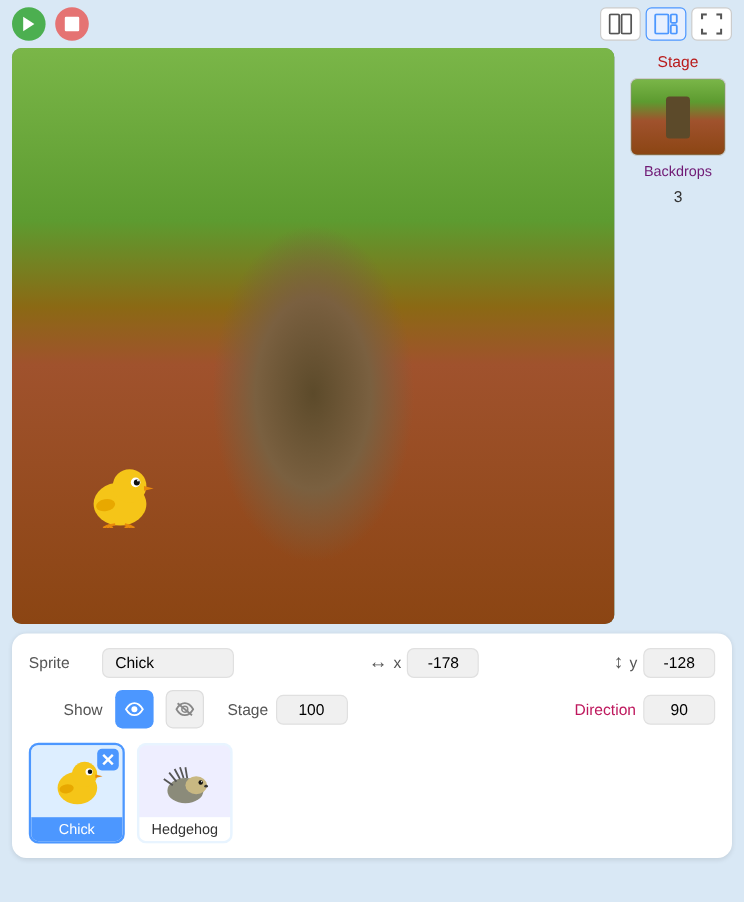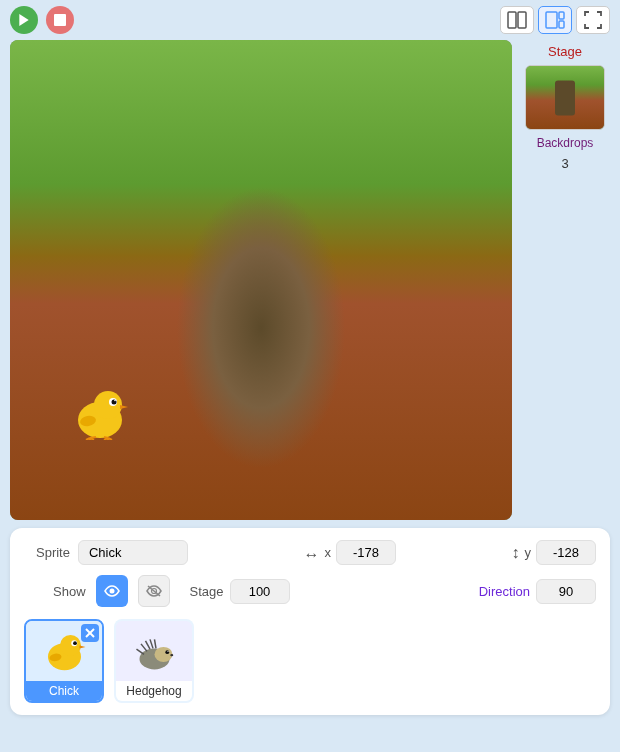--- a/index.html
+++ b/index.html
@@ -94,23 +94,22 @@
       background: white;
       border-radius: 12px;
       margin: 0 10px;
       padding: 12px 14px;
       box-shadow: 0 1px 4px rgba(0,0,0,0.1);
     }
 
     .sprite-row {
       display: flex;
       align-items: center;
-      gap: 8px;
+      gap: 27px;
       margin-bottom: 10px;
-      margin-left: 12px;
     }
 
     .sprite-label {
       color: #555;
       font-size: 13px;
       font-weight: 500;
     }
 
     .sprite-name-input {
       background: #f0f0f0;
@@ -177,21 +176,21 @@
     }
 
     .size-group {
       display: flex; align-items: center; gap: 6px; margin-left: 10px;
     }
     .size-label { color: #555; font-size: 13px; }
 
     .dir-group {
       display: flex; align-items: center; gap: 6px; margin-left: auto;
     }
-    .dir-label { color: #6d28d9; font-size: 13px; }
+    .dir-label { color: #be185d; font-size: 13px; }
 
     
     .sprite-list {
       display: flex;
       gap: 10px;
       margin-top: 12px;
     }
 
     .sprite-thumb {
       width: 80px;

